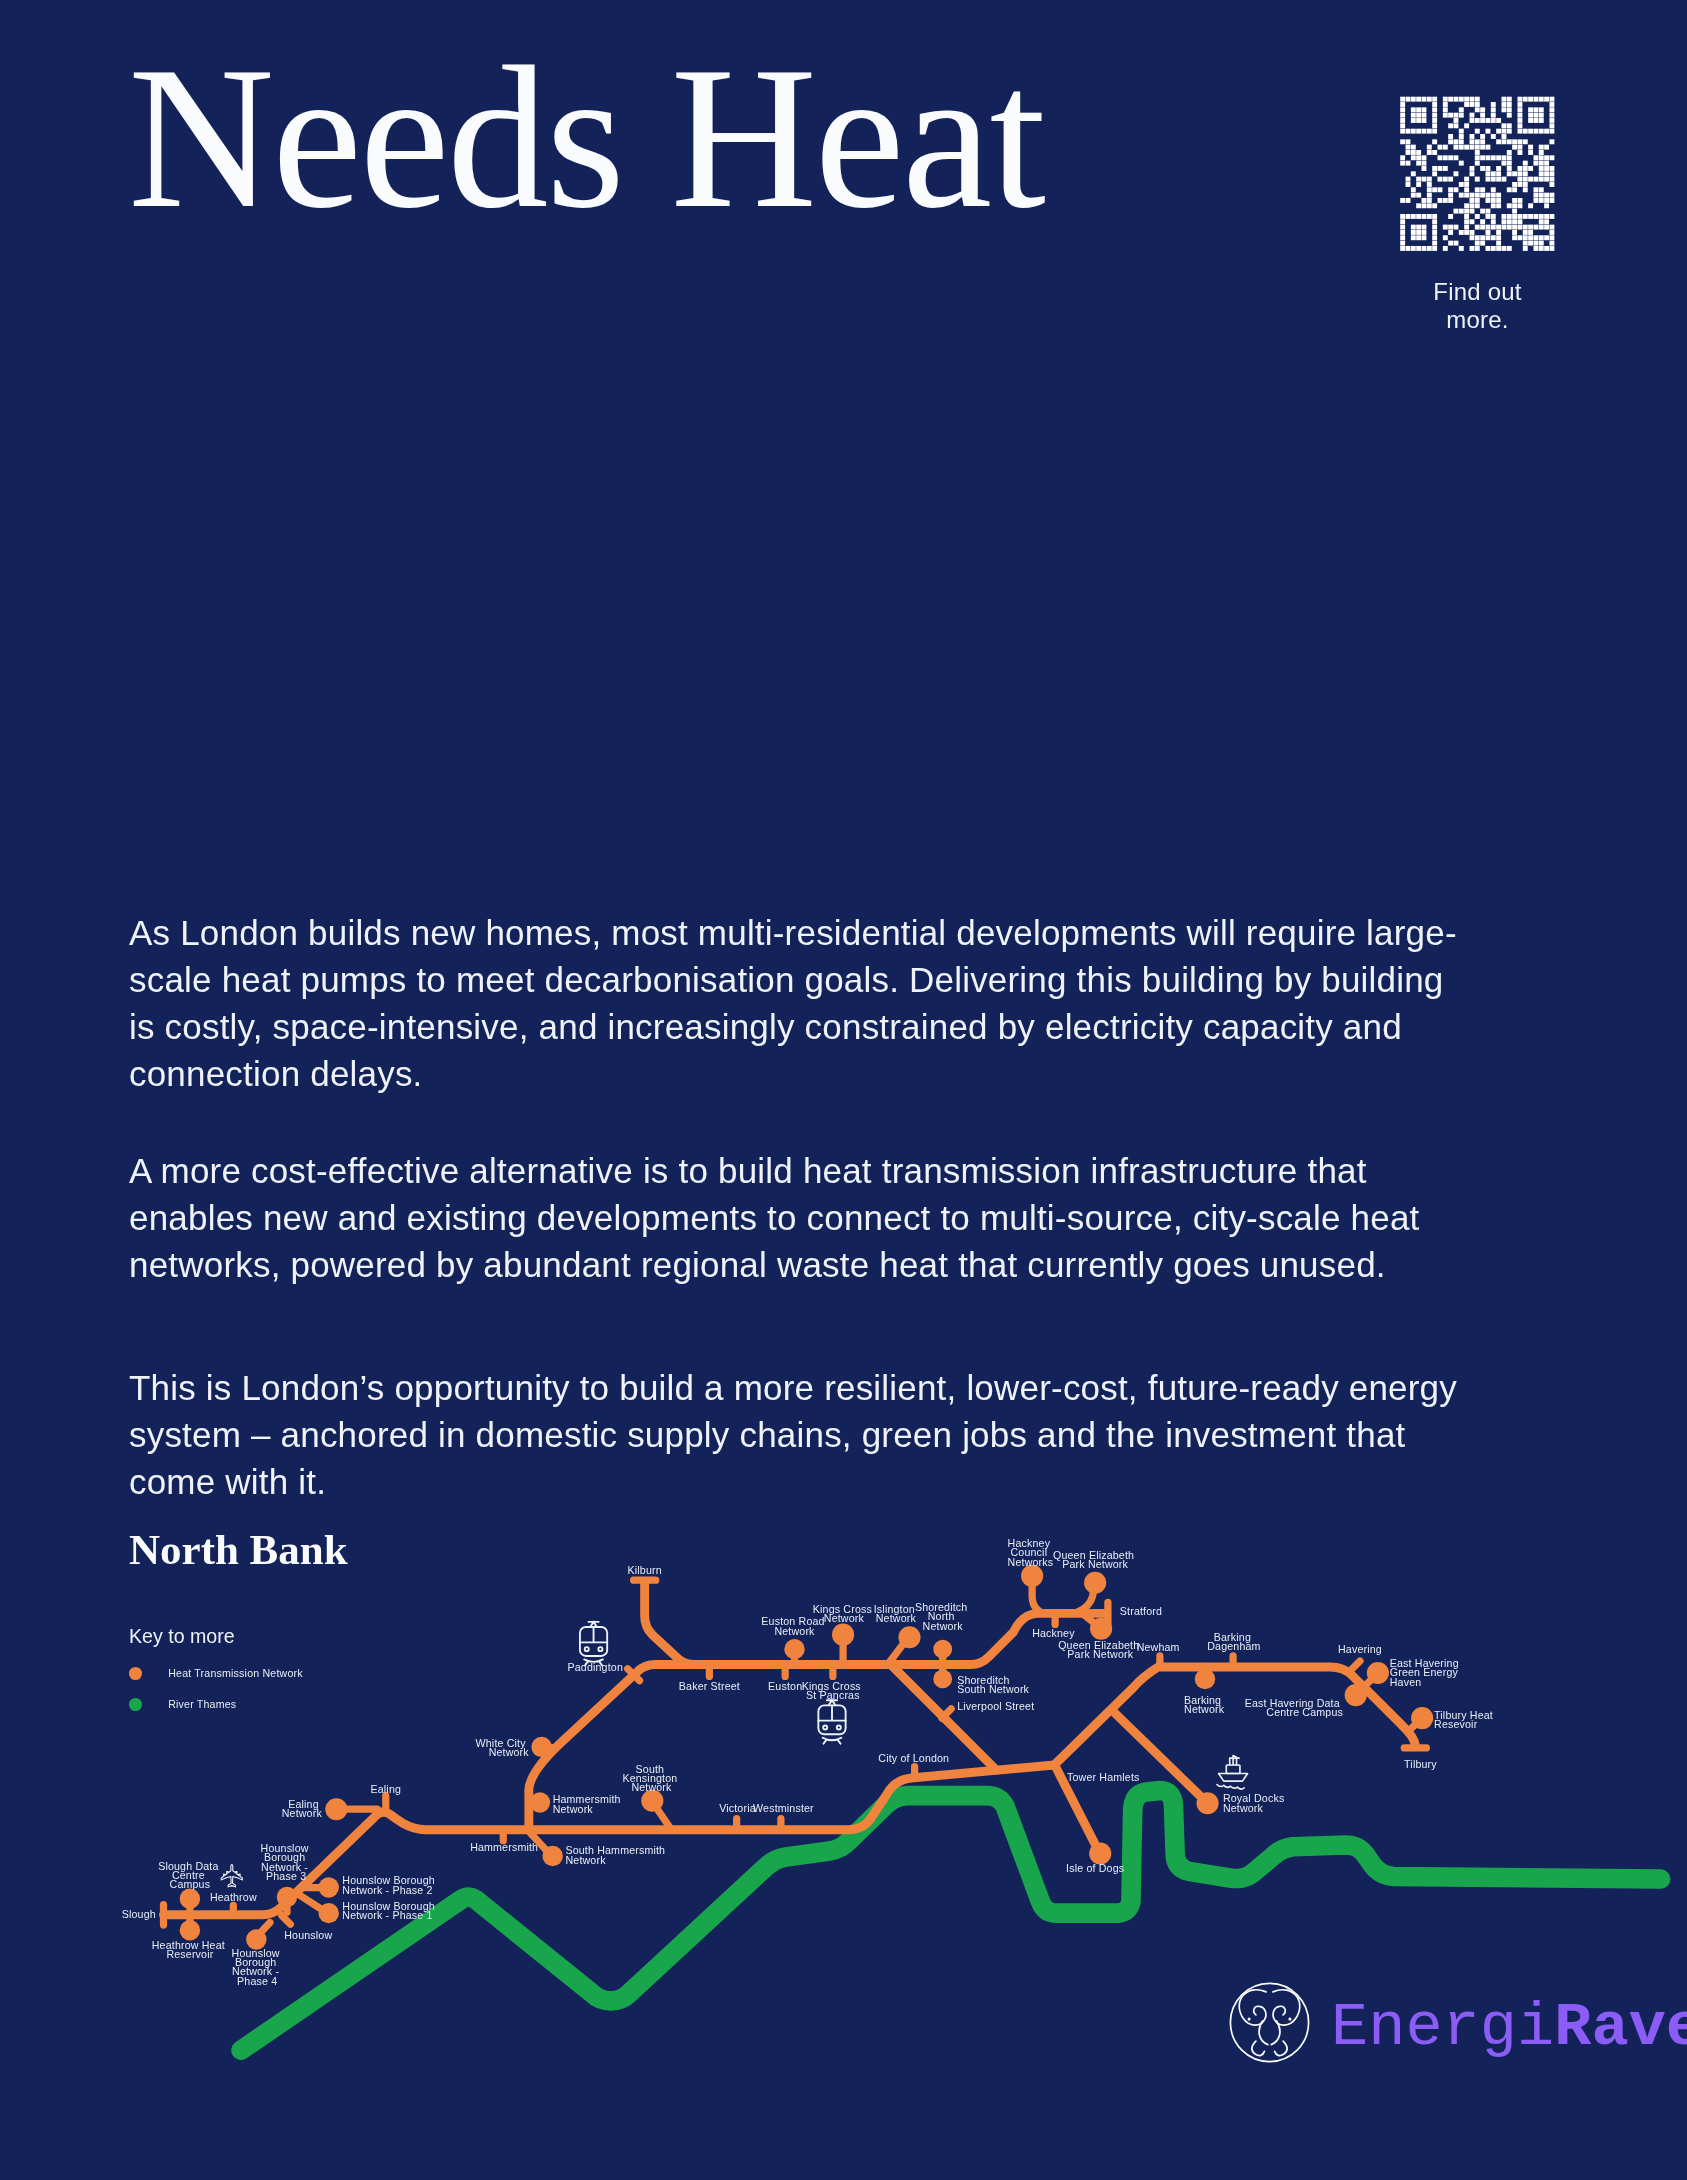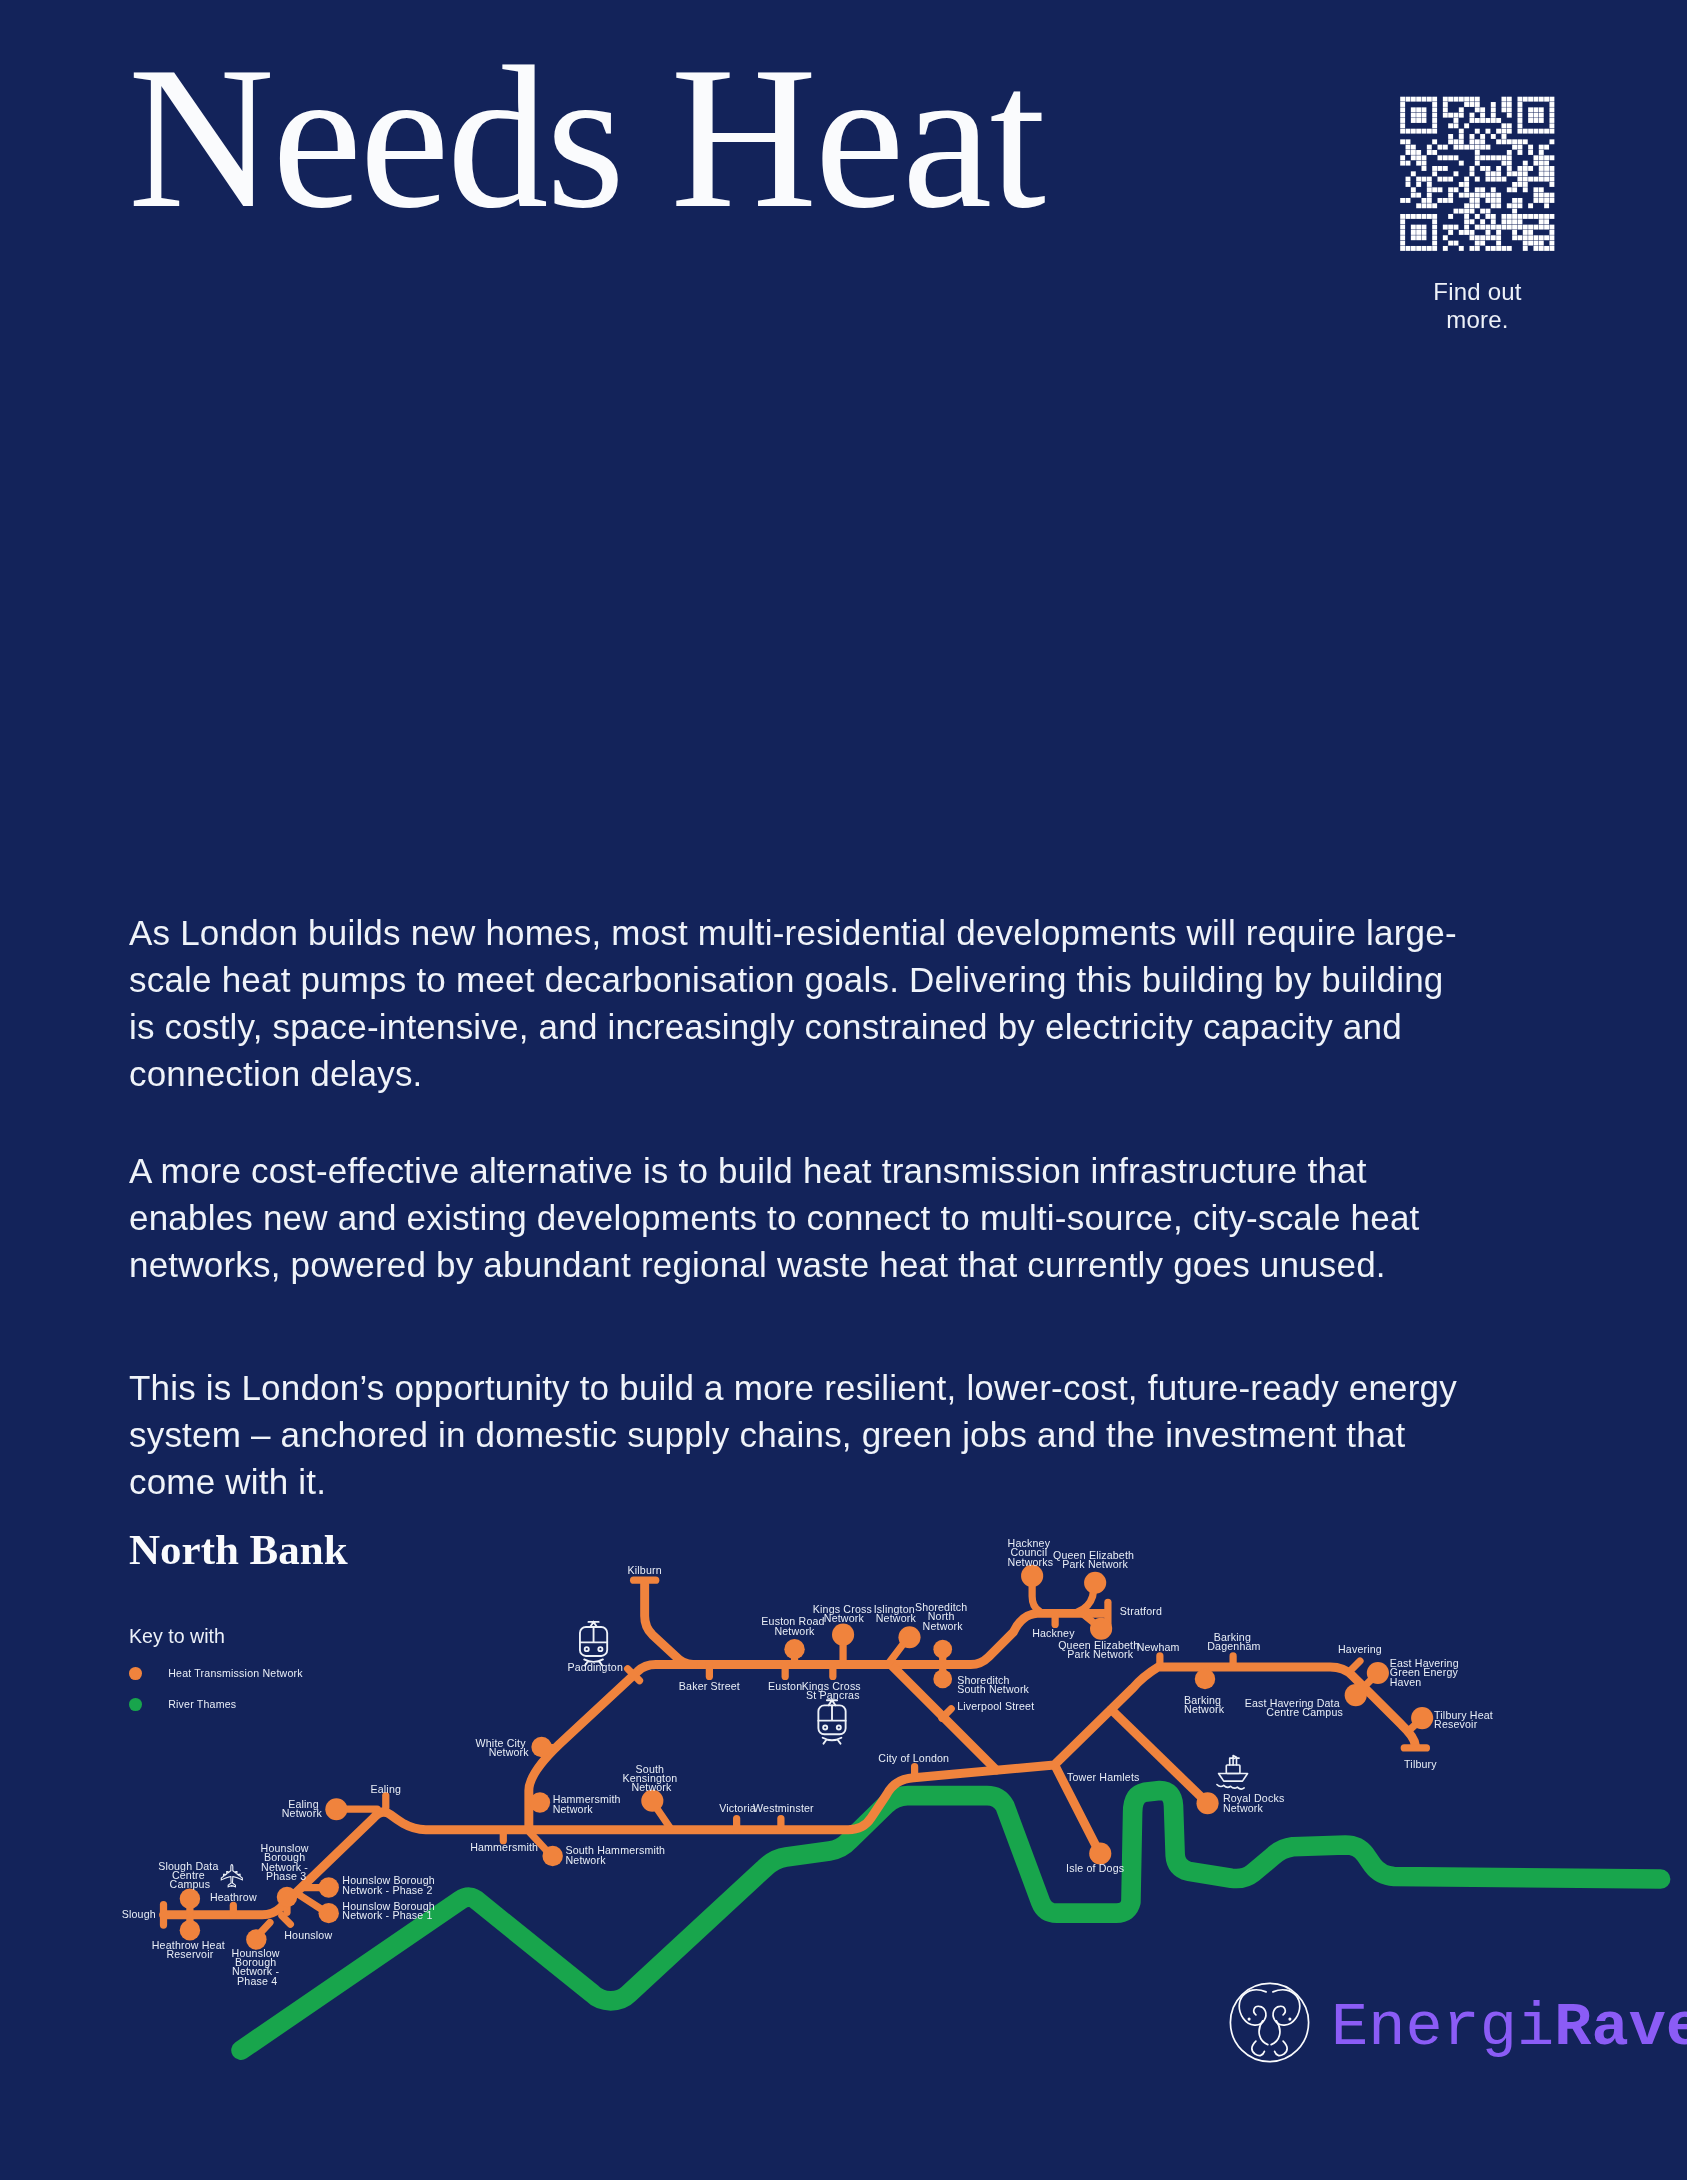--- a/index.html
+++ b/index.html
@@ -498,21 +498,21 @@
   <div class="qr-caption">Find out more.</div>
 </div>
 
 <p class="intro" id="para-1">As London builds new homes, most multi-residential developments will require large-scale heat pumps to meet decarbonisation goals. Delivering this building by building is costly, space-intensive, and increasingly constrained by electricity capacity and connection delays.</p>
 <p class="intro" id="para-2">A more cost-effective alternative is to build heat transmission infrastructure that enables new and existing developments to connect to multi-source, city-scale heat networks, powered by abundant regional waste heat that currently goes unused.</p>
 <p class="intro" id="para-3">This is London’s opportunity to build a more resilient, lower-cost, future-ready energy system – anchored in domestic supply chains, green jobs and the investment that come with it.</p>
 
 <h2 class="map-heading">North Bank</h2>
 
 <div class="legend">
-  <div class="legend-title">Key to with</div>
+  <div class="legend-title">Key to more</div>
   <div class="legend-row">
     <span class="legend-dot dot-orange"></span>
     <span class="legend-label">Heat Transmission Network</span>
   </div>
   <div class="legend-row">
     <span class="legend-dot dot-green"></span>
     <span class="legend-label">River Thames</span>
   </div>
 </div>
 

